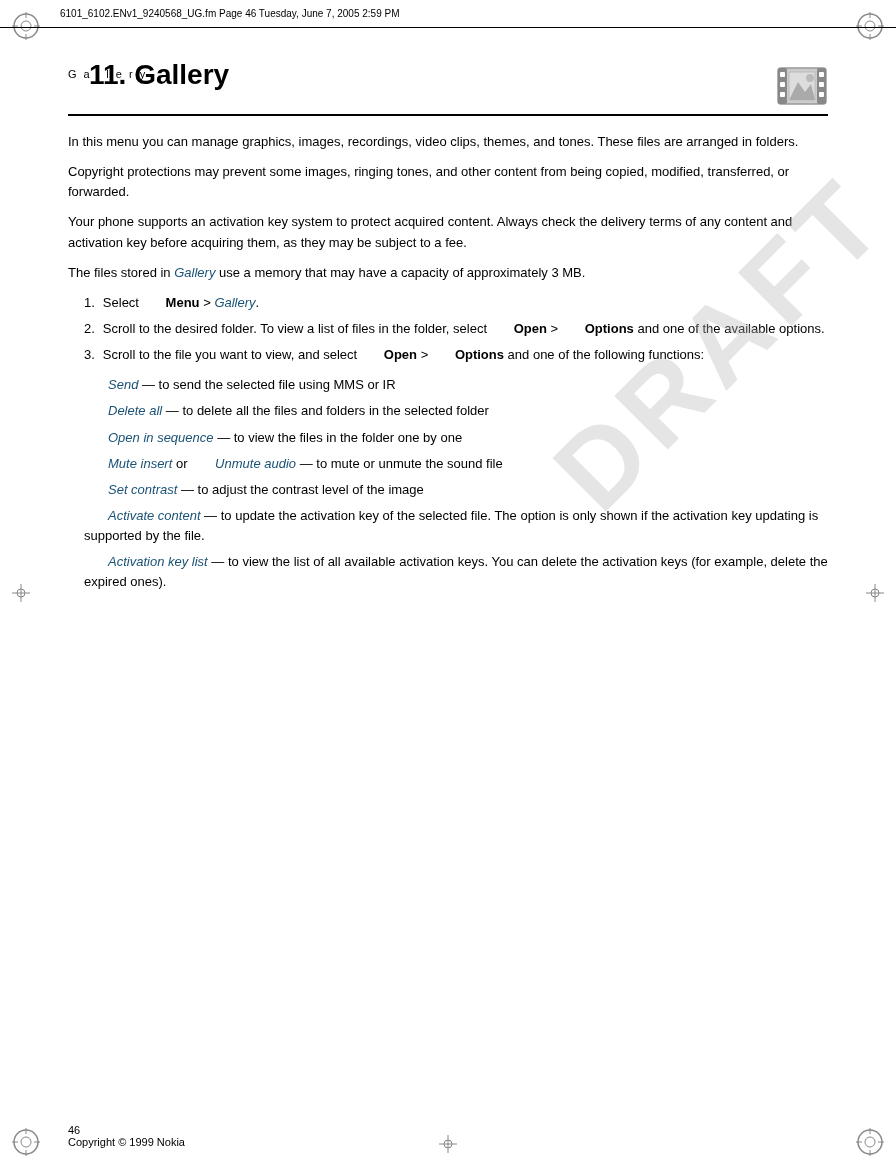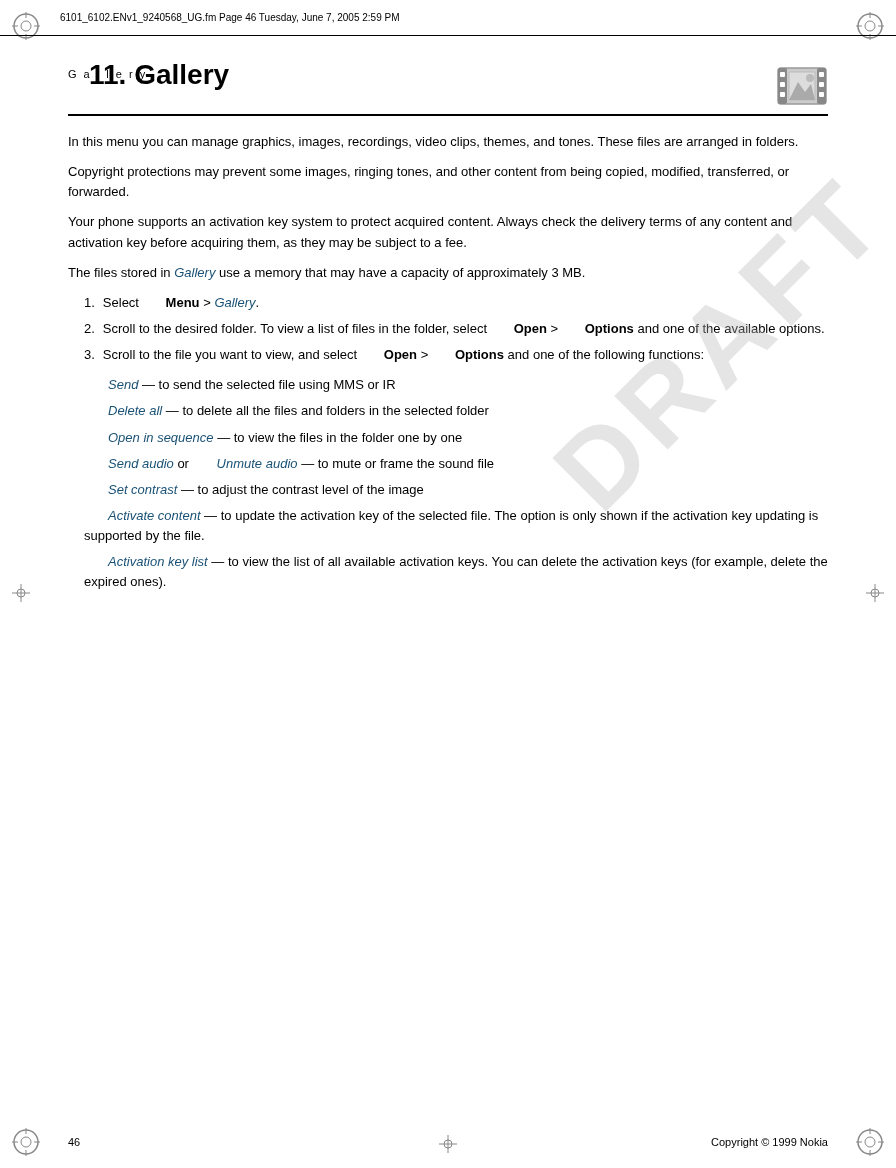--- a/index.html
+++ b/index.html
@@ -38,21 +38,21 @@
       height: 18px;
     }
     .crosshair svg { width: 100%; height: 100%; }
 
     
     .top-header {
       position: absolute;
       top: 0;
       left: 0;
       right: 0;
-      height: 36px;
+      height: 28px;
       border-bottom: 1px solid #000;
       display: flex;
       align-items: center;
       padding: 0 60px;
       font-size: 10px;
       color: #000;
     }
 
     
     .section-label {
@@ -168,20 +168,21 @@
       position: absolute;
       bottom: 20px;
       left: 68px;
       right: 68px;
       display: flex;
       justify-content: space-between;
       align-items: flex-start;
       font-size: 11px;
       color: #000;
       border-top: none;
+      flex-direction: column;
     }
 
     .footer-page {
       font-size: 11px;
     }
 
     .footer-copyright {
       font-size: 11px;
     }
     .ch-mid-left { top: 584px; left: 12px; }
@@ -335,21 +336,21 @@
       <span class="sub-term">Delete all</span><span> — to delete all the files and folders in the selected folder</span>
     </div>
 
 
     <div class="sub-item">
       <span class="sub-term">Open in sequence</span><span> — to view the files in the folder one by one</span>
     </div>
 
 
     <div class="sub-item">
-      <span class="sub-term">Send audio</span><span> or </span><span class="sub-term">Unmute audio</span><span> — to mute or frame the sound file</span>
+      <span class="sub-term">Mute insert</span><span> or </span><span class="sub-term">Unmute audio</span><span> — to mute or unmute the sound file</span>
     </div>
 
     <div class="sub-item">
       <span class="sub-term">Set contrast</span><span> — to adjust the contrast level of the image</span>
     </div>
 
     <div class="sub-item">
       <span class="sub-term">Activate content</span><span> — to update the activation key of the selected file. The option is only shown if the activation key updating is supported by the file.</span>
     </div>
 

